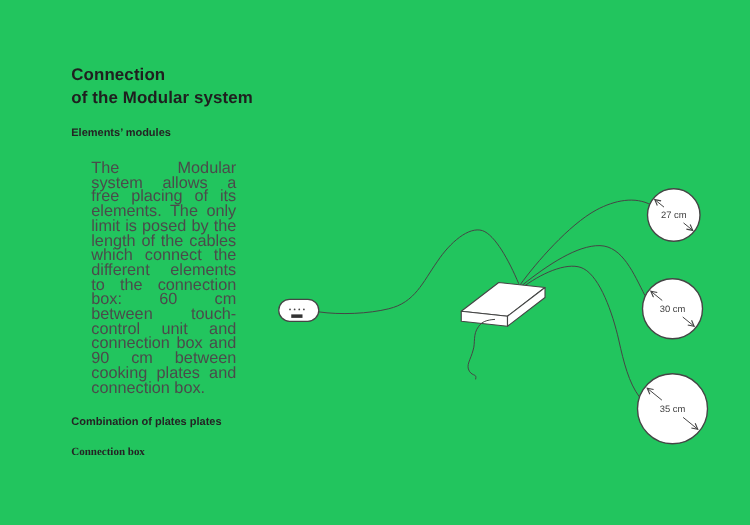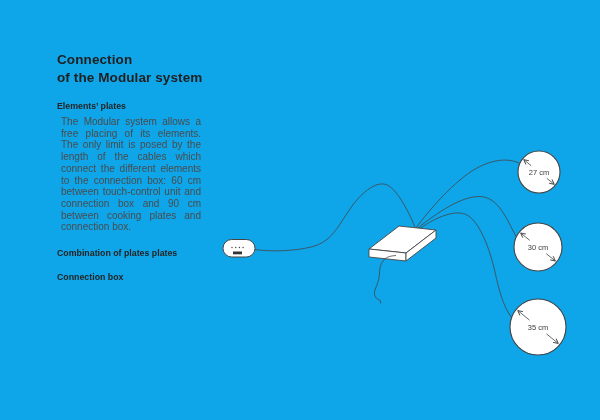--- a/index.html
+++ b/index.html
@@ -3,62 +3,62 @@
 <meta charset="utf-8">
 <style>
   html,body{margin:0;padding:0;}
   body{
     width:600px;height:420px;
     background:#ffffff;
     font-family:"Liberation Sans", sans-serif;
     position:relative;
     overflow:hidden;
   }
-  .page{position:absolute;inset:0;background:#0ea5e9;}
+  .page{position:absolute;inset:0;background:#22c55e;}
   .text-col{
     position:absolute;left:57px;top:51px;width:148px;
     color:#4b4b4b;
   }
   .page-title{
     margin:0;
     font-size:13.5px;line-height:18px;font-weight:bold;color:#1f1f1f;
     white-space:pre-line;letter-spacing:0.1px;
   }
   .sec{margin:0;}
   .sec h2{
     margin:0;padding:0;
     font-size:8.8px;line-height:12px;font-weight:bold;color:#242424;
   }
   .sec p{
-    margin:4px;padding:0;
-    font-size:10px;line-height:11.7px;
+    margin:16px;padding:0;
+    font-size:13px;line-height:11.7px;
     text-align:justify;
   }
   .sec-1{margin-top:13px;}
   .sec-2{margin-top:14px;}
-  .sec-3{margin-top:12px;}
+  .sec-3{margin-top:12px;font-family:Liberation Serif, serif;}
   .diagram-svg{position:absolute;left:0;top:0;}
   .plate-label{
     font-family:"Liberation Sans", sans-serif;
     font-size:7.5px;fill:#3c3c3c;
     paint-order:stroke;stroke:#ffffff;stroke-width:2.6px;
     stroke-linejoin:round;
   }
 </style>
 </head>
 <body>
 
 <div class="page">
 
   <div class="text-col">
     <h1 class="page-title">Connection
 of the Modular system</h1>
 
     <section class="sec sec-1">
-      <h2>Elements’ plates</h2>
+      <h2>Elements’ modules</h2>
       <p>The Modular system allows a free placing of its elements. The only limit is posed by the length of the cables which connect the different elements to the connection box: 60 cm between touch-control unit and connection box and 90 cm between cooking plates and connection box.</p>
     </section>
 
     <section class="sec sec-2">
       <h2>Combination of plates plates</h2>
     </section>
 
     <section class="sec sec-3">
       <h2>Connection box</h2>
     </section>

